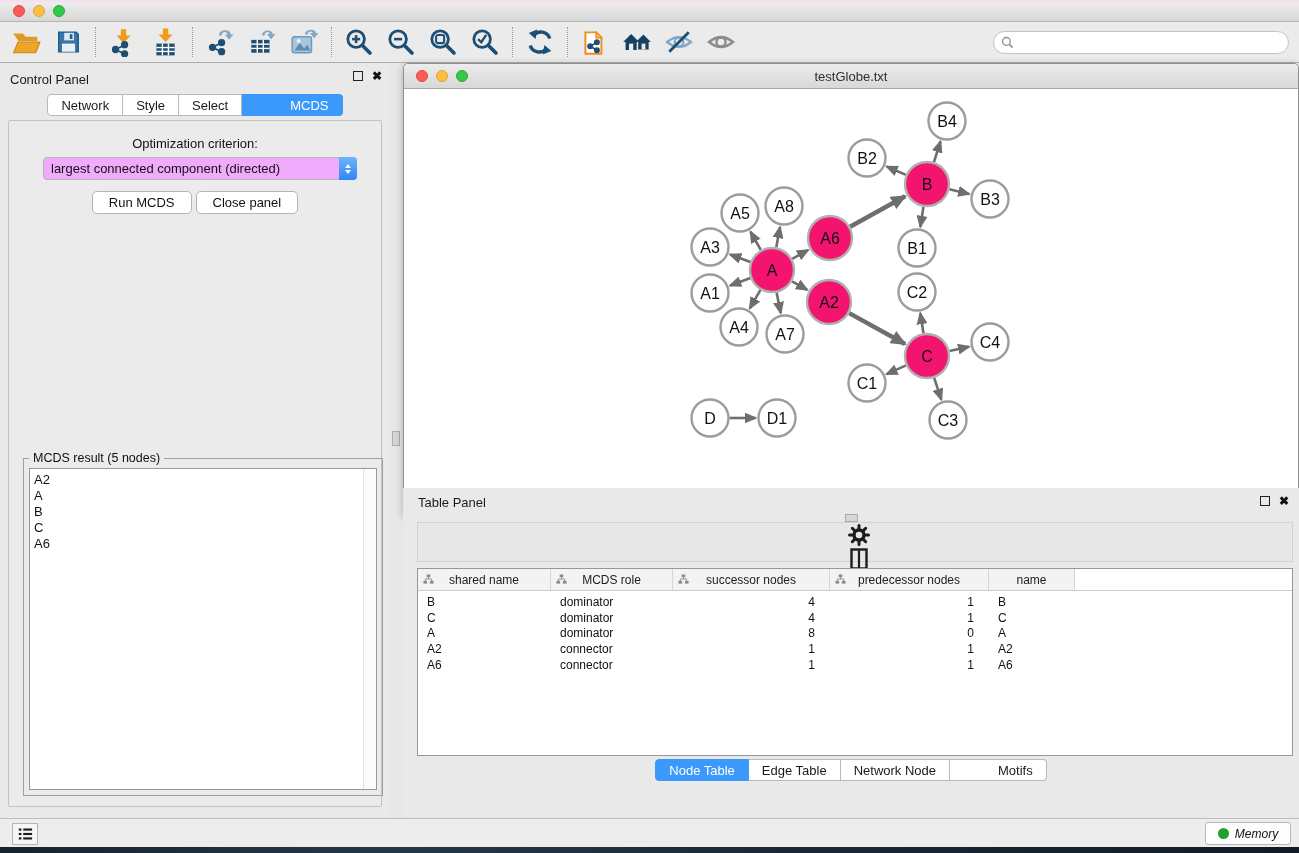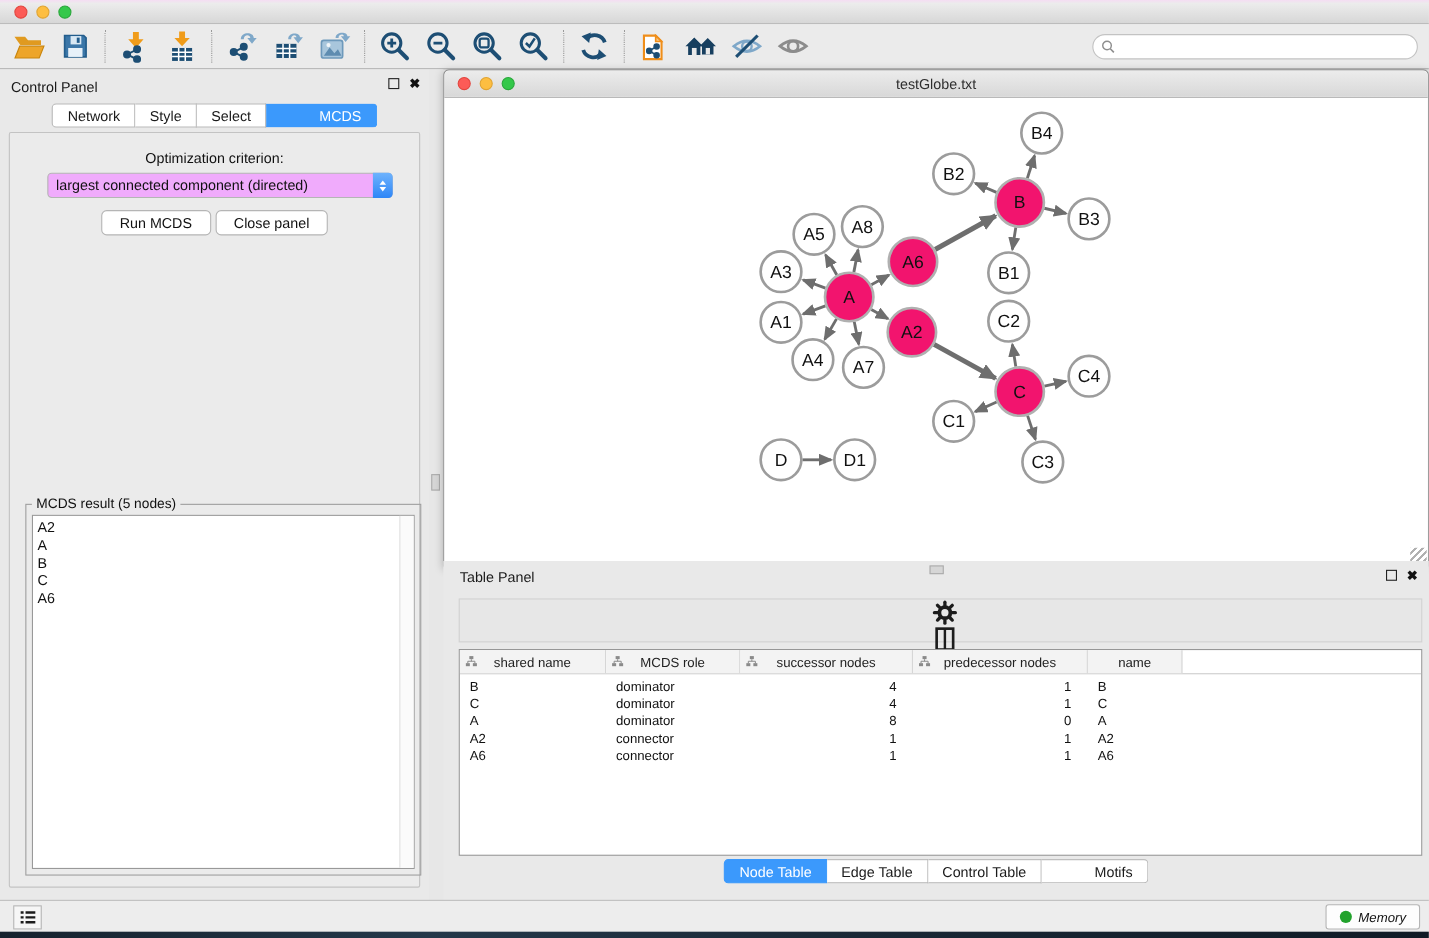--- a/index.html
+++ b/index.html
@@ -63,21 +63,21 @@
   .net-window { position:absolute; left:403px; top:63px; width:896px; height:452px;
     border:1px solid #8f8f8f; border-radius:5px 5px 0 0; background:#fff; box-shadow:0 2px 8px rgba(0,0,0,0.25); }
   .net-titlebar { position:absolute; left:0; top:0; right:0; height:25px; background:linear-gradient(#ececec,#d8d8d8);
     border-bottom:1px solid #a9a9a9; border-radius:5px 5px 0 0; }
   .net-title { position:absolute; left:0; right:0; top:5px; text-align:center; font-size:13px; color:#2e2e2e; }
   .net-canvas { position:absolute; left:0; top:25px; right:0; bottom:0; background:#fff; overflow:hidden; }
   .resize-grip { position:absolute; right:1px; bottom:1px; width:15px; height:15px;
     background:repeating-linear-gradient(135deg, transparent 0 3px, #b0b0b0 3px 4.5px); }
 
   
-  .table-panel { position:absolute; left:403px; top:510px; width:896px; height:300px; background:#e9e9e9;text-decoration:underline; }
+  .table-panel { position:absolute; left:403px; top:488px; width:896px; height:300px; background:#e9e9e9;text-decoration:underline; }
   .tp-header { position:absolute; left:15px; top:7px; font-size:13px; color:#1a1a1a; }
   .tp-toolbar { position:absolute; left:14px; top:34px; width:876px; height:40px; background:#e7e7e7;
     border:1px solid #d2d2d2; display:flex; align-items:center; padding-left:8px;flex-direction:column; }
   .tp-icon { width:37px; height:34px; display:flex; align-items:center; justify-content:center; }
   .fx-label { font-family:"Liberation Serif", serif; font-style:italic; font-size:18px; color:#9b9b9b; margin-left:4px; }
   .data-table { position:absolute; left:14px; top:80px; width:876px; height:188px; background:#fff; border:1px solid #979797; overflow:hidden; }
   .dt-header { display:flex; height:22px; border-bottom:1px solid #cccccc; }
   .dt-hcell { background:#f3f3f3; border-right:1px solid #d6d6d6; display:flex; align-items:center; justify-content:center; gap:5px; font-size:12px; color:#222; position:relative; }
   .dt-hcell .hier { position:absolute; left:5px; top:5px; }
   .dt-row { display:flex; height:15.8px; align-items:center; font-size:12px; color:#111; }
@@ -610,21 +610,21 @@
           <div class="dt-cell" style="width: 159px; text-align: right; padding: 0px 15px 0px 0px;">1</div>
           <div class="dt-cell" style="width: 86px; text-align: left; padding: 0px 0px 0px 9px;">A6</div>
         </div>
       </div>
   </div>
 
   <div class="tp-tabs">
       <div class="segmented" id="tp-tabs">
         <span class="seg-tab selected">Node Table</span>
         <span class="seg-tab">Edge Table</span>
-        <span class="seg-tab">Control Table</span>
+        <span class="seg-tab">Network Node</span>
         <span class="seg-tab">Motifs</span>
       </div>
     </div>
 </div>
 
 <div class="status-bar">
   <div class="list-btn">
     <svg width="18" height="16" viewBox="0 0 20 18">
         <g stroke="#1c1c1c" stroke-width="2.4">
           <line x1="3" y1="4" x2="6" y2="4"></line>

